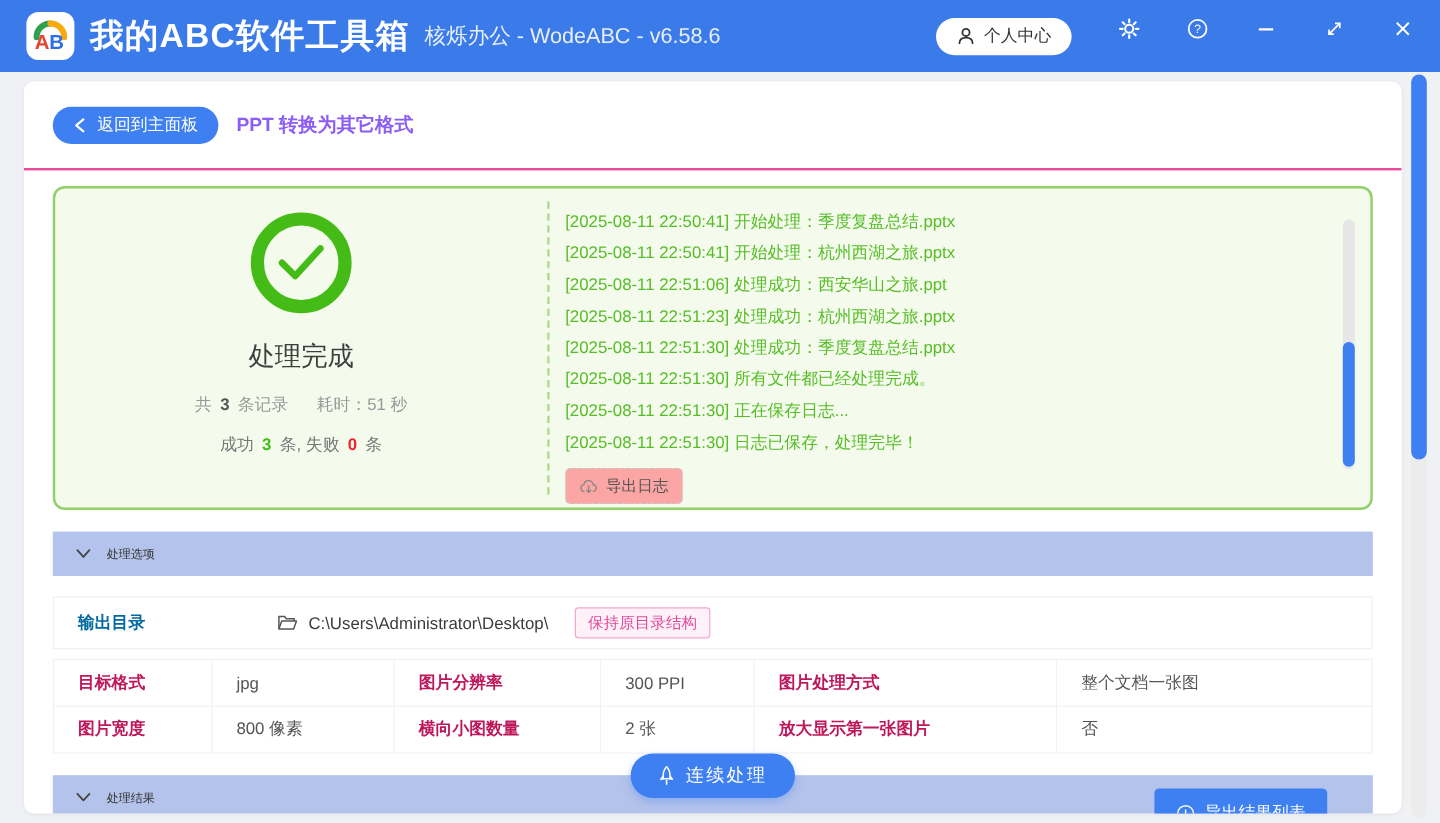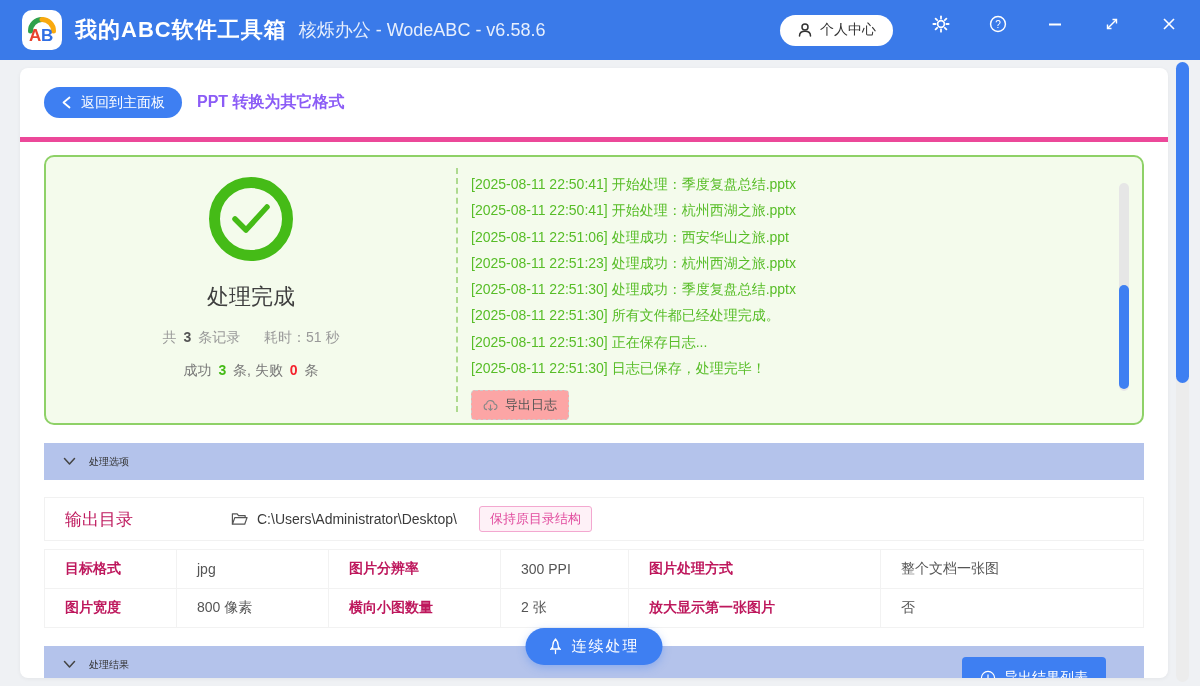--- a/index.html
+++ b/index.html
@@ -4,32 +4,32 @@
 <style>
   * { margin:0; padding:0; box-sizing:border-box; }
   html,body { width:1200px; height:686px; overflow:hidden; }
   body { position:relative; background:#eff1f4; font-family:"Liberation Sans", sans-serif; }
 
   
   .titlebar { position:absolute; top:0; left:0; width:1200px; height:60px; background:#3a7ae9;
               display:flex; align-items:center; padding:0 22px; }
   .logo { width:40px; height:40px; background:#fff; border-radius:10px; position:relative; flex:0 0 auto; }
   .logo svg { position:absolute; left:0; top:0; }
-  .app-title { color:#fff; font-size:22px; font-weight:bold; margin-left:13px; letter-spacing:1px; }
+  .app-title { color:#fff; font-size:28px; font-weight:bold; margin-left:13px; letter-spacing:1px; }
   .app-subtitle { color:rgba(255,255,255,.88); font-size:18px; margin-left:12px; margin-top:0; }
   .tb-right { margin-left:auto; display:flex; }
   .user-pill { display:flex; align-items:center; gap:7px; background:#fff; border:none; cursor:pointer;
                height:31px; padding:0 17px; border-radius:16px; font-size:14px; color:#333;
                font-family:"Liberation Sans", sans-serif; }
   .tb-icon { width:18px; height:18px; margin-left:39px; display:flex; align-items:center; justify-content:center; cursor:pointer; }
 
   
   .card { position:absolute; left:20px; top:68px; width:1148px; height:610px; background:#fff;
           border-radius:8px; overflow:hidden; box-shadow:0 1px 4px rgba(0,0,0,.05); }
-  .card-header { height:74px; display:flex; align-items:center; padding:0 24px; border-bottom:5px solid #ec4899; }
+  .card-header { height:74px; display:flex; align-items:center; padding:0 24px; border-bottom:2px solid #ec4899; }
   .back-btn { display:inline-flex; align-items:center; gap:9px; background:#3e7ff2; color:#fff; border:none; cursor:pointer;
               height:31px; padding:0 17px; border-radius:16px; font-size:14px; font-family:"Liberation Sans", sans-serif; }
   .page-title { font-size:16px; font-weight:bold; color:#8b5cf6; margin-left:15px; }
 
   
   .result-panel { margin:13px 24px 0; height:270px; background:#f4fbec; border:2px solid #8ed167;
                   border-radius:10px; display:flex; position:relative; }
   .stats-col { width:410px; display:flex; flex-direction:column; align-items:center; padding-top:20px; flex:0 0 auto; }
   .success-circle { width:84px; height:84px; border:11px solid #45bb17; border-radius:50%;
                     display:flex; align-items:center; justify-content:center; background:transparent; }
@@ -47,21 +47,21 @@
                     padding:5px 11px; background:#fca5a5; border:1px dashed #ccc; border-radius:4px;
                     font-size:13px; color:#555; font-family:"Liberation Sans", sans-serif; }
   .log-scroll { position:absolute; top:26px; right:13px; width:10px; height:208px; background:#e6e6e6; border-radius:6px; }
   .log-thumb { position:absolute; bottom:2px; left:0; width:10px; height:104px; background:#3e7ff2; border-radius:6px; }
 
   
   .section-header { margin:18px 24px 0; height:37px; background:#b4c3eb; display:flex; align-items:center;
                     padding:0 19px; gap:13px; font-size:10px; color:#333; cursor:pointer; }
   .options-body { margin:0 24px; }
   .dir-row { margin-top:17px; display:flex; align-items:center; height:44px; border:1px solid #f1f1f1; }
-  .dir-label { width:186px; padding-left:20px; font-weight:normal; font-size:17px; color:#be185d; }
+  .dir-label { width:186px; padding-left:20px; font-weight:bold; font-size:14px; color:#0369a1; }
   .dir-value { display:flex; align-items:center; gap:9px; font-size:14px; color:#3b3b3b; }
   .dir-badge { margin-left:13px; padding:3px 10px; border:1px solid #f3a8d0; background:#fef1f7;
                color:#e14b9e; font-size:13px; border-radius:3px;text-align:right; }
   table.opts { width:100%; border-collapse:collapse; margin-top:8px; font-size:14px; table-layout:fixed; }
   table.opts td { border:1px solid #f2f2f2; height:39px; padding-left:20px; }
   td.opt-label { font-weight:bold; color:#be185d; }
   td.opt-value { color:#555; }
 
   
   .continue-btn { position:absolute; left:50%; transform:translateX(-50%); top:560px; height:37px;

